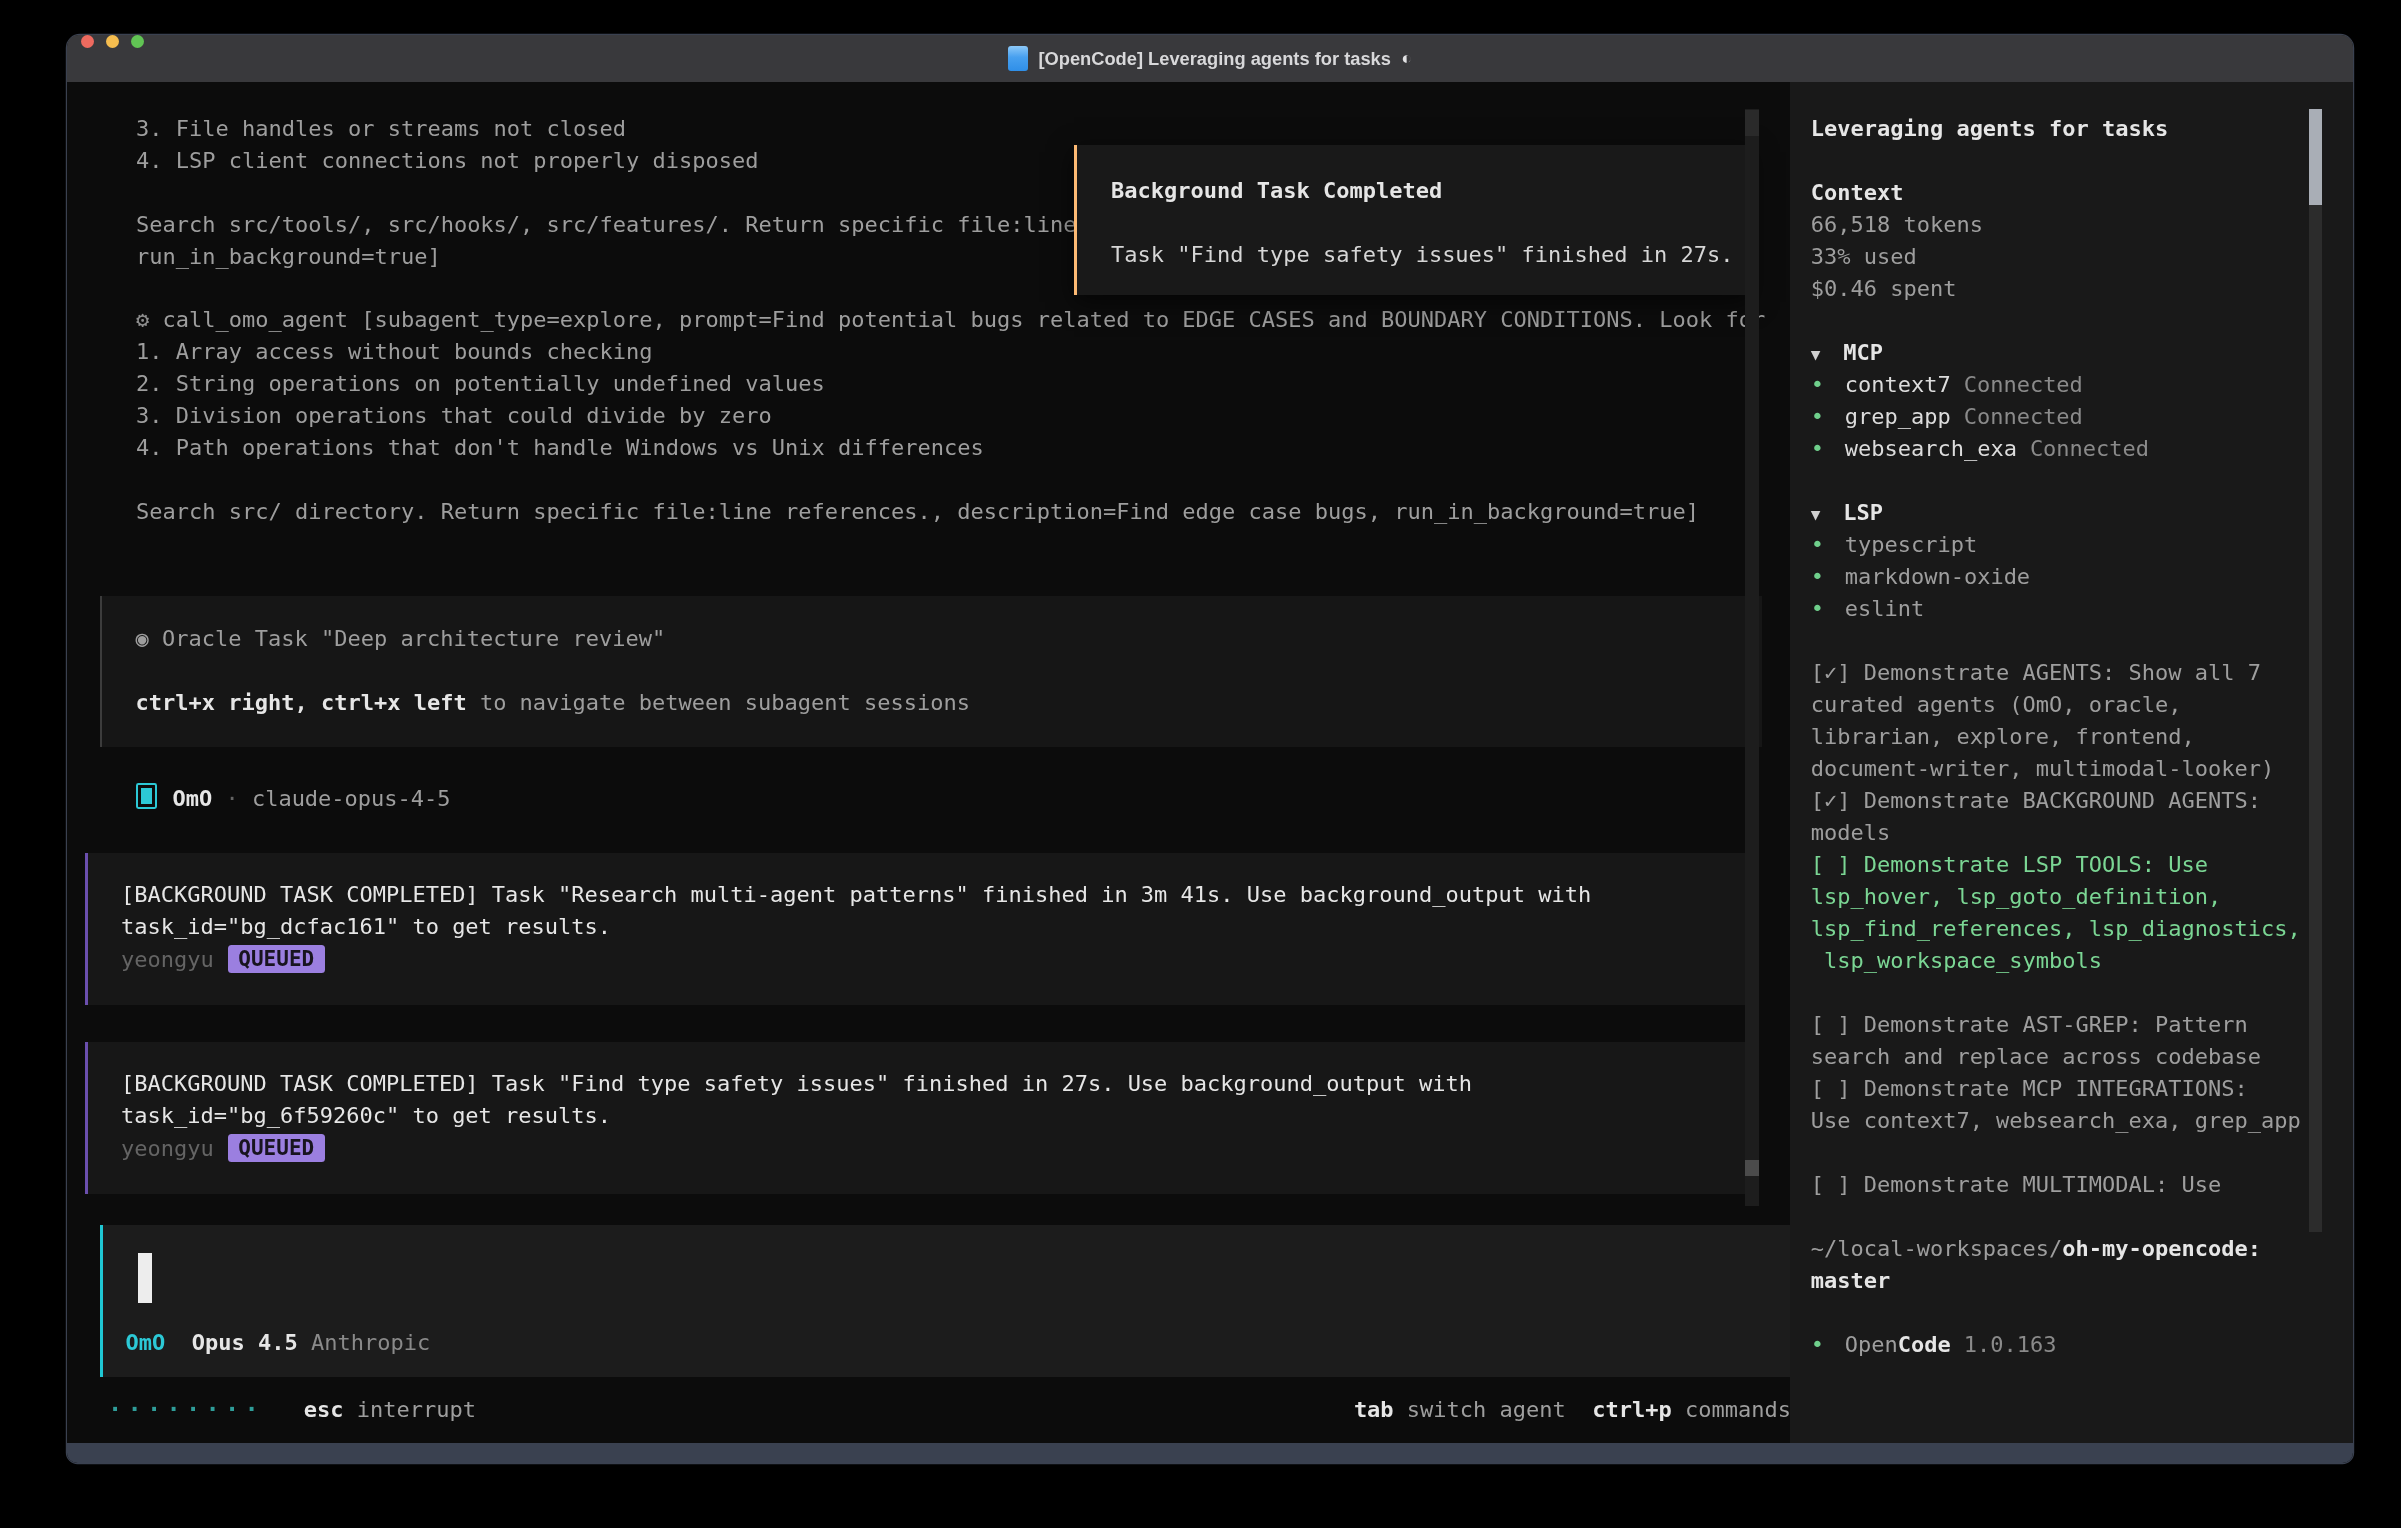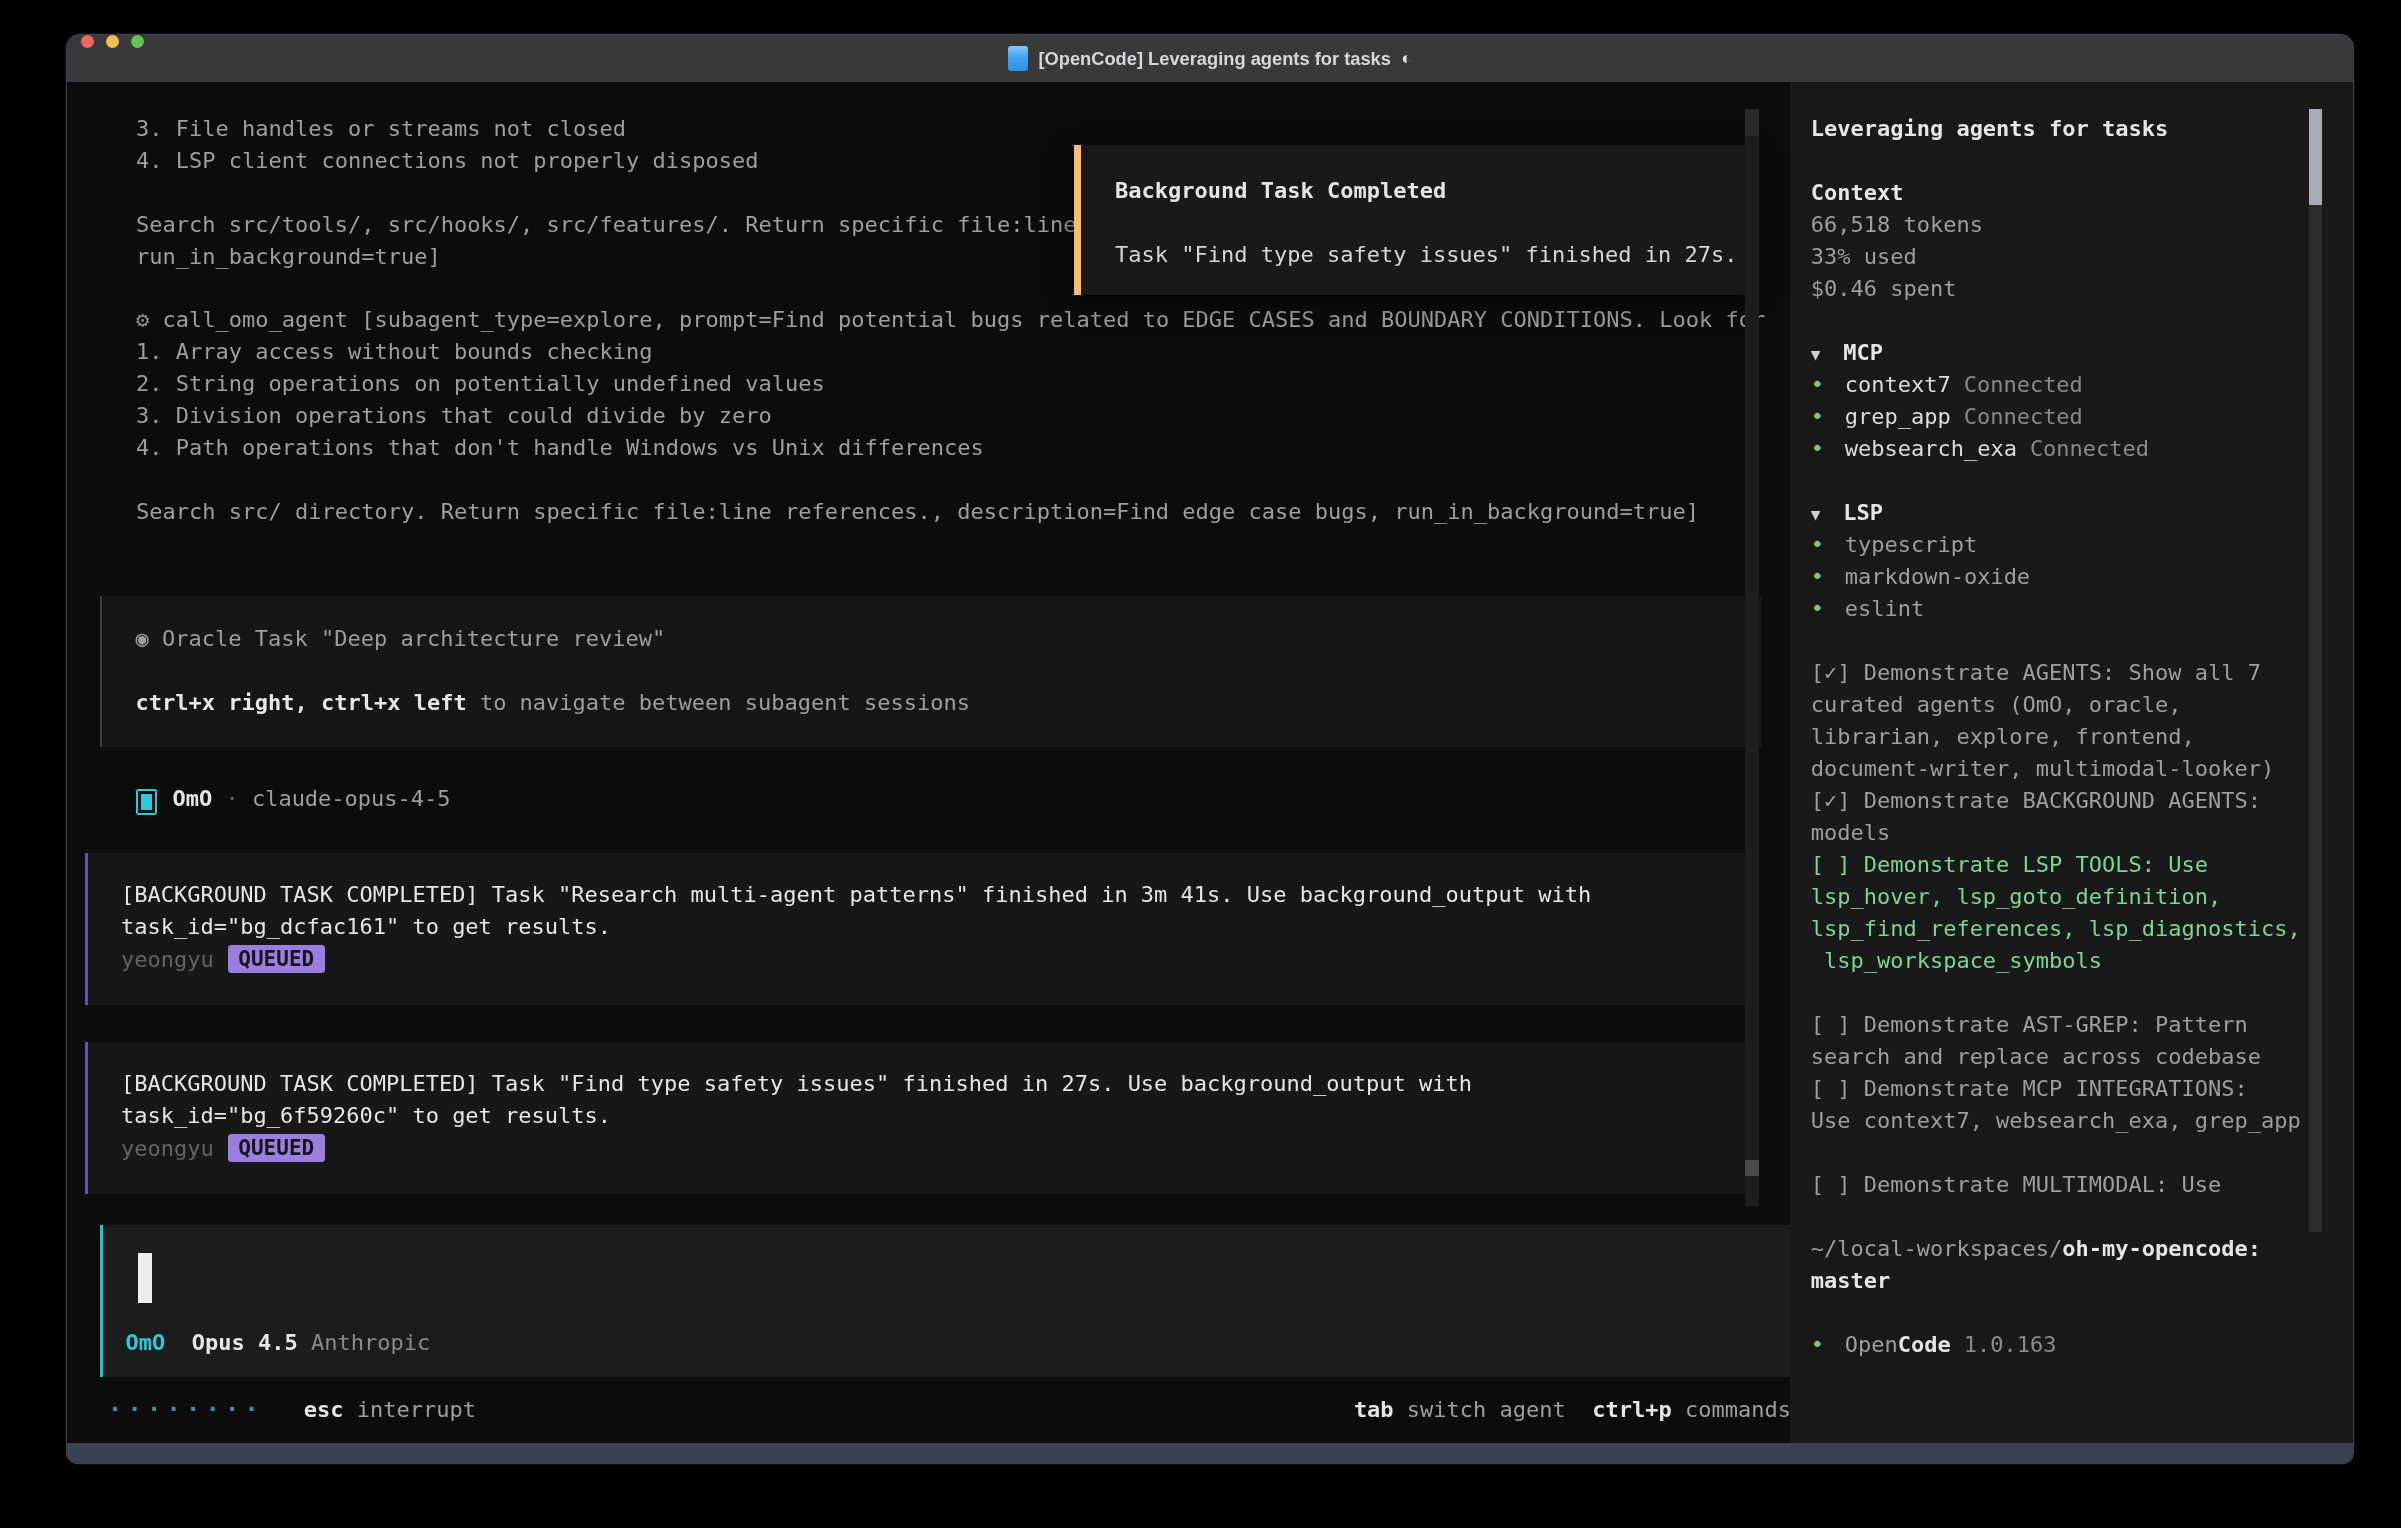--- a/index.html
+++ b/index.html
@@ -33,30 +33,30 @@
   .dimmer{color:#646464;}
   .bold{font-weight:bold;}
   .greent{color:#7bd694;}
   .cyant{color:#2cc9d6;}
 
   .scrollback{position:absolute;left:69px;top:31px;}
   .callblock{position:absolute;left:69px;top:222px;}
   .gear{color:#8f8f8f;}
 
   .toast{position:absolute;left:1007px;top:63px;width:677px;height:150px;
-         background:#191919;border-left:7px solid #fdba74;border-right:3px solid #74d689;
+         background:#191919;border-left:3px solid #fdba74;border-right:3px solid #74d689;
          padding:29.5px 0 0 34px;box-sizing:border-box;z-index:5;
          box-shadow:0 7px 23.6px rgba(0,0,0,.6);}
 
   .oracle{position:absolute;left:32.5px;top:514px;width:1662px;height:151px;
           background:#161616;border-left:2.4px solid #3c3c3c;
           padding:27px 0 0 34px;box-sizing:border-box;}
 
   .agent-header{position:absolute;left:69px;top:701px;height:32px;
-                display:flex;align-items:flex-end;}
+                display:flex;align-items:flex-start;}
   .omo-icon{width:21px;height:26px;border:2.4px solid #2cc9d6;border-radius:2.4px;
             display:inline-flex;align-items:center;justify-content:center;
             margin-right:15.4px;box-sizing:border-box;}
   .omo-icon-inner{width:10.6px;height:15.4px;background:#2cc9d6;}
 
   .taskblock{position:absolute;left:18px;width:1662px;height:152px;
              background:#171717;border-left:3px solid #6b4fae;
              padding:26px 0 0 33px;box-sizing:border-box;}
   .badge-row{display:flex;align-items:center;height:32px;}
   .badge{display:inline-block;background:#9b7fe0;color:#18141f;font-weight:bold;

